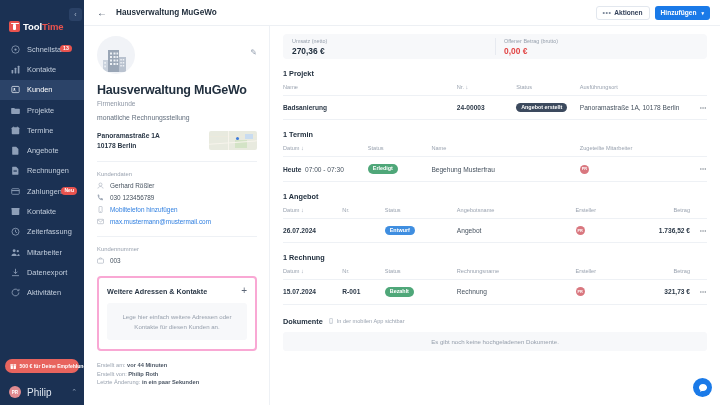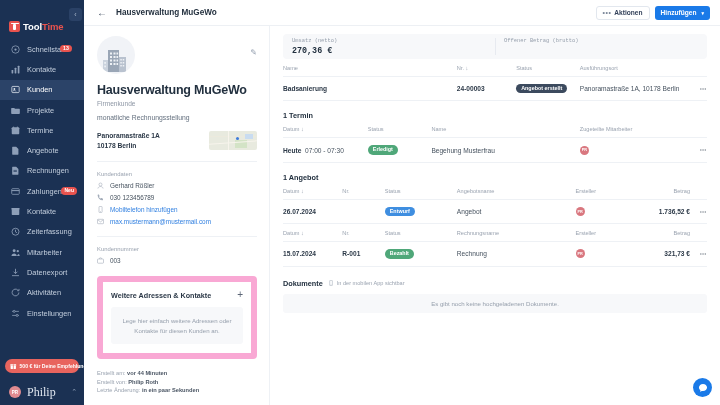--- a/index.html
+++ b/index.html
@@ -82,21 +82,21 @@
     display: flex; align-items: center; gap: 6px;
     padding: 0 7px 0 9px; height: 26px; cursor: pointer;
   }
   .sb-avatar {
     width: 12px; height: 12px; border-radius: 50%;
     background: #e08b90; color: #fff;
     font-size: 4.6px; font-weight: 700;
     display: flex; align-items: center; justify-content: center;
     flex: 0 0 12px;
   }
-  .sb-user-name { font-size: 12px; color: #dfe6ef; flex: 1; font-family: Liberation Serif, serif; }
+  .sb-user-name { font-size: 10px; color: #dfe6ef; flex: 1; }
   .sb-chev { font-size: 7px; color: #8e9fb8; }
 
   
   .main { flex: 1; height: 405px; background: #ffffff; display: flex; flex-direction: column; overflow: hidden; }
   .topbar {
     height: 26px; flex: 0 0 26px;
     border-bottom: 1px solid #edf0f4;
     display: flex; align-items: center;
     padding: 0 10px 0 13px;
     background: #fff;
@@ -157,38 +157,38 @@
 
   .divider { height: 1px; background: #eef1f5; margin: 11px 0 9px 0; }
   .sec-label { font-size: 5.9px; color: #9aa3b0; margin-bottom: 5px; }
   .info-row { display: flex; align-items: center; gap: 6px; margin-bottom: 5px; }
   .info-ico { width: 7px; height: 7px; color: #a4adba; flex: 0 0 7px; }
   .info-ico svg { width: 7px; height: 7px; display: block; }
   .info-text { font-size: 6.4px; color: #46525f; }
   .info-text.link { color: #2f7fe0; cursor: pointer; }
 
   .card-extra {
-    margin-top: 12px; border: 6px solid #f9a8d4; border-radius: 4px;
+    margin-top: 12px; border: 2px solid #f9a8d4; border-radius: 4px;
     padding: 8px 8px 9px 8px;
   }
   .card-extra-head { display: flex; align-items: center; }
   .card-extra-title { font-size: 7.2px; font-weight: 700; color: #2b3847; }
   .plus-ico { margin-left: auto; font-size: 10px; color: #5b6576; cursor: pointer; line-height: 1; }
   .empty-box {
     margin-top: 7px; background: #f7f8fa; border-radius: 3px;
     padding: 9px 10px; text-align: center;
     font-size: 6.1px; color: #97a0ad; line-height: 1.55;
   }
   .meta { margin-top: 11px; }
   .meta-row { font-size: 5.7px; color: #9aa3b0; margin-bottom: 2.5px; }
   .meta-row b { color: #4c5765; font-weight: 700; }
 
   
   .right { flex: 1; padding: 8px 13px 0 13px; overflow: hidden; position: relative; }
-  .stats { display: flex; gap: 0; background: #f7f8fa; border-radius: 4px; height: 25px; font-family: Liberation Mono, monospace; }
+  .stats { display: flex; gap: 0; background: #f7f8fa; border-radius: 4px; height: 25px; }
   .stat { flex: 1; padding: 4px 0 0 9px; position: relative; }
   .stat + .stat::before {
     content: ""; position: absolute; left: 0; top: 4px; bottom: 4px;
     width: 1px; background: #e7eaf0;
   }
   .stat-label { font-size: 5.4px; color: #97a0ad; }
   .stat-val { font-size: 8.4px; font-weight: 700; color: #22303f; margin-top: 2px; }
   .stat-val.red { color: #e24444; }
 
   .sec-head { font-size: 7.3px; font-weight: 700; color: #22303f; margin: 10px 0 0 0; }
@@ -384,30 +384,20 @@
       <div class="sb-item">
         <span class="sb-ico">
             <svg viewBox="0 0 16 16" fill="none" stroke="currentColor" stroke-width="1.5">
               <path d="M14 8a6 6 0 1 1-2-4.5"></path>
               <path d="M14.2 1.6v3.2h-3.2"></path>
             </svg>
           </span>
         <span class="sb-label">Aktivitäten</span>
       </div>
 
-      <div class="sb-item">
-        <span class="sb-ico">
-            <svg viewBox="0 0 16 16" fill="none" stroke="currentColor" stroke-width="1.4">
-              <path d="M2 4.2h12M2 11.4h12"></path>
-              <circle cx="5.6" cy="4.2" r="1.8" fill="#1b3153"></circle>
-              <circle cx="10.8" cy="11.4" r="1.8" fill="#1b3153"></circle>
-            </svg>
-          </span>
-        <span class="sb-label">Einstellungen</span>
-      </div>
     </nav>
 
     <div class="sb-spacer"></div>
 
     <div class="sb-promo">
       <svg viewBox="0 0 16 16" fill="currentColor">
           <rect x="1.4" y="6" width="13.2" height="8.6" rx="1"></rect>
           <rect x="0.6" y="3.2" width="14.8" height="3.2" rx="0.8"></rect>
           <rect x="7.1" y="3.2" width="1.8" height="11.4" fill="#e8645e"></rect>
         </svg>
@@ -561,23 +551,25 @@
 
       <div class="right">
 
         <div class="stats">
           <div class="stat">
             <div class="stat-label">Umsatz (netto)</div>
             <div class="stat-val">270,36 €</div>
           </div>
           <div class="stat">
             <div class="stat-label">Offener Betrag (brutto)</div>
+            <div class="stat-val red">0,00 €</div>
           </div>
         </div>
 
+        <div class="sec-head">1 Projekt</div>
         <table class="tbl">
           <thead>
               <tr>
             <th style="width:41%">Name</th>
             <th style="width:14%">Nr. ↓</th>
             <th style="width:15%">Status</th>
             <th style="width:26%">Ausführungsort</th>
             <th style="width:4%"></th>
           </tr>
             </thead>
@@ -637,20 +629,21 @@
             <td class="norm">Angebot</td>
             <td>
                   <span class="rowavatar">PR</span>
                 </td>
             <td class="amount">1.736,52 €</td>
             <td class="rowdots">⋯</td>
           </tr>
             </tbody>
         </table>
 
+        <div class="sec-head">1 Rechnung</div>
         <table class="tbl">
           <thead>
               <tr>
             <th style="width:14%">Datum ↓</th>
             <th style="width:10%">Nr.</th>
             <th style="width:17%">Status</th>
             <th style="width:28%">Rechnungsname</th>
             <th style="width:13%">Ersteller</th>
             <th style="width:14%;text-align:right">Betrag</th>
             <th style="width:4%"></th>

